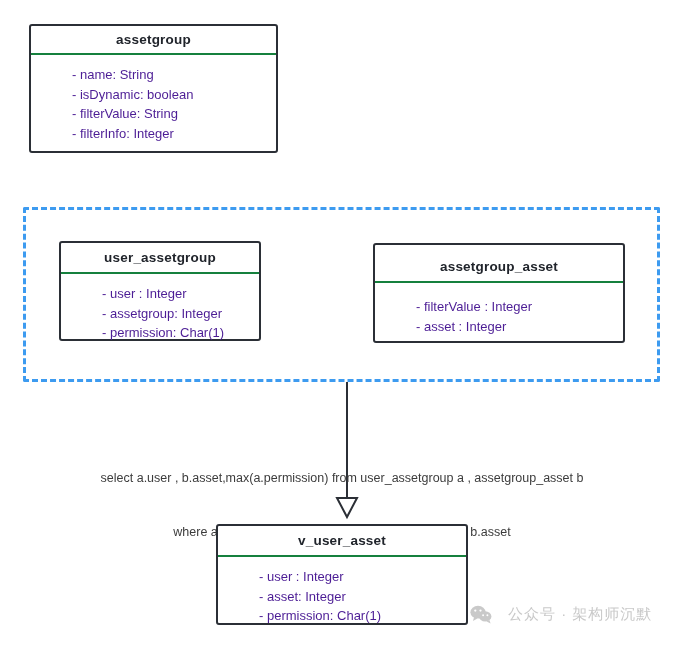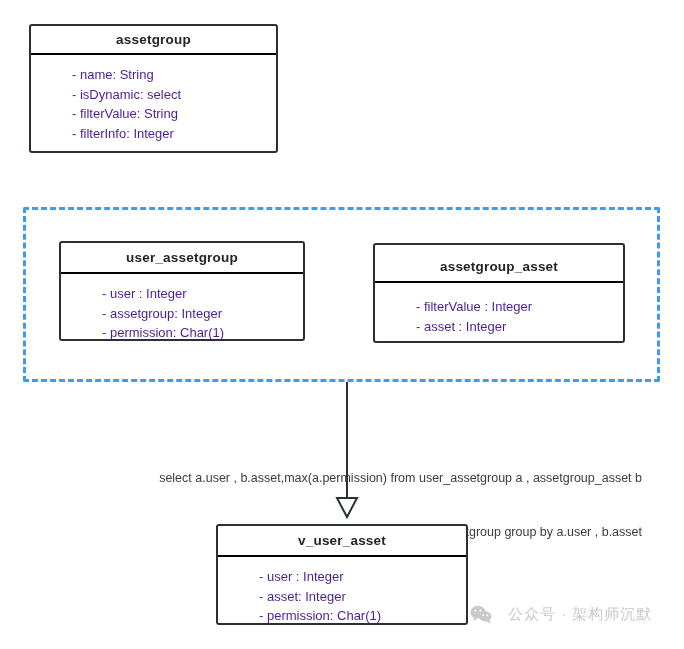--- a/index.html
+++ b/index.html
@@ -29,21 +29,21 @@
     border-radius: 3px;
   }
   .uml-title {
     box-sizing: border-box;
     width: 100%;
     text-align: center;
     font-weight: bold;
     font-size: 13.5px;
     color: #20242b;
     letter-spacing: 0.2px;
-    border-bottom: 2px solid #000000;
+    border-bottom: 2px solid #15803d;
     display: flex;
     align-items: center;
     justify-content: center;
   }
   .uml-attrs {
     box-sizing: border-box;
     padding: 10px 0 0 13px;
   }
   .uml-attr {
     font-size: 13px;
@@ -70,21 +70,21 @@
   .connector-arrow {
     position: absolute;
     width: 0;
     height: 0;
   }
   .connector-arrow svg { display: block; }
 
   
   .sql-note {
     position: absolute;
-    text-align: right;
+    text-align: center;
     font-size: 12.5px;
     line-height: 18px;
     color: #3c3c3c;
     white-space: pre;
   }
 
   
   .watermark {
     position: absolute;
     display: flex;
@@ -99,29 +99,29 @@
 </style>
 </head>
 <body>
 
 <div id="canvas">
 
   <div class="uml-box" style="left:29px; top:24px; width:249px; height:129px;">
     <div class="uml-title" style="height:29px;">assetgroup</div>
     <div class="uml-attrs">
       <div class="uml-attr">- name: String</div>
-      <div class="uml-attr">- isDynamic: select</div>
+      <div class="uml-attr">- isDynamic: boolean</div>
       <div class="uml-attr">- filterValue: String</div>
       <div class="uml-attr">- filterInfo: Integer</div>
     </div>
   </div>
 
   <div class="dashed-group" style="left:23px; top:207px; width:637px; height:175px;"></div>
 
-  <div class="uml-box" style="left:59px; top:241px; width:246px; height:100px;">
+  <div class="uml-box" style="left:59px; top:241px; width:202px; height:100px;">
     <div class="uml-title" style="height:31px;">user_assetgroup</div>
     <div class="uml-attrs">
       <div class="uml-attr">- user : Integer</div>
       <div class="uml-attr">- assetgroup: Integer</div>
       <div class="uml-attr">- permission: Char(1)</div>
     </div>
   </div>
 
   <div class="uml-box" style="left:373px; top:243px; width:252px; height:100px;">
     <div class="uml-title" style="height:31px;margin-top:7px;">assetgroup_asset</div>

